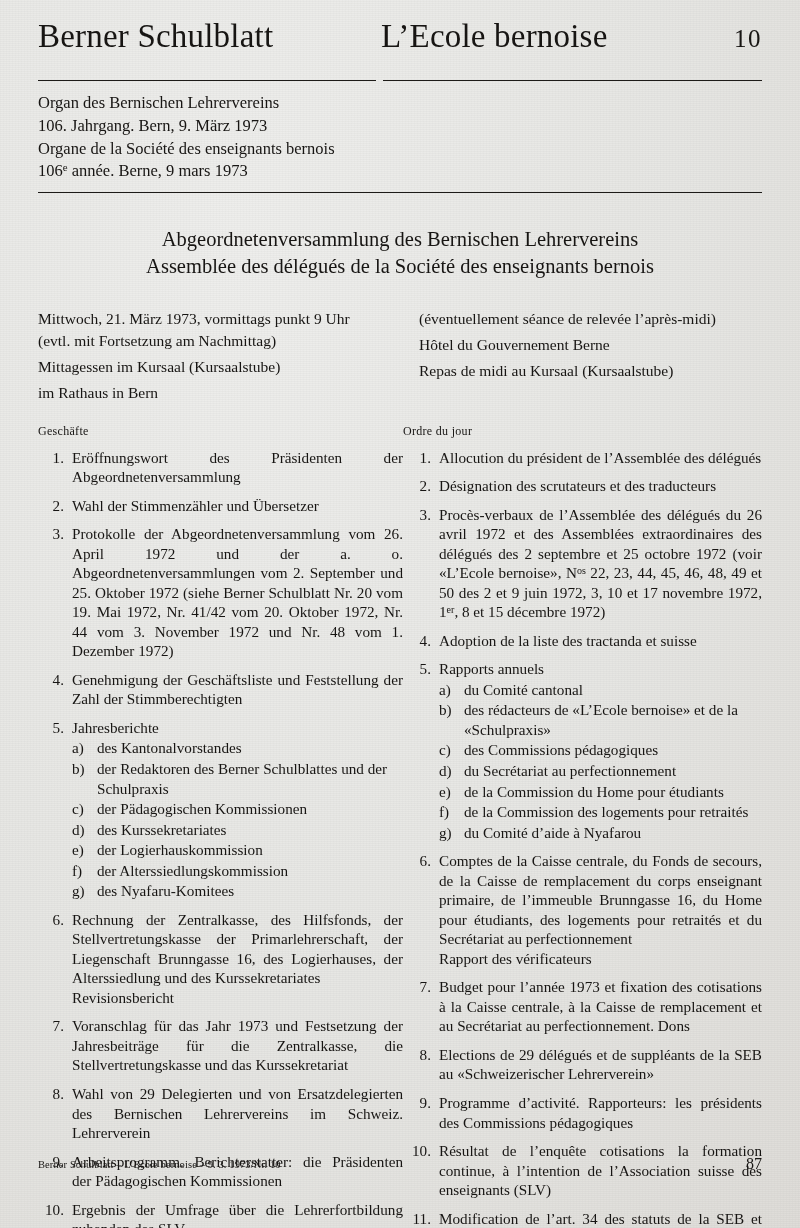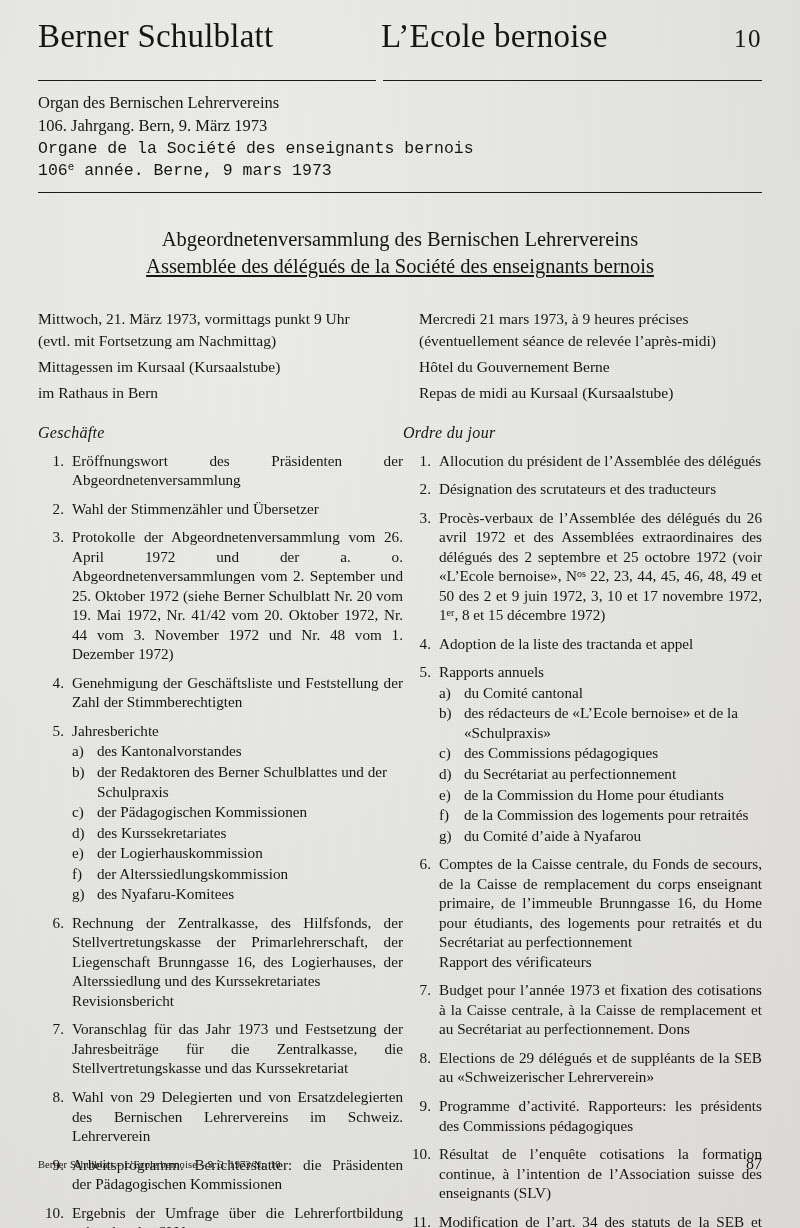--- a/index.html
+++ b/index.html
@@ -73,32 +73,32 @@
 
   
   .organ {
     display: flex;
     padding: 11px 0 9px 0;
     font-size: 16.5px;
     line-height: 1.38;
     flex-direction: column;
   }
   .organ-de { width: 352px; }
-  .organ-fr { flex: 1; font-family: Liberation Mono, monospace; }
+  .organ-fr { flex: 1; }
   .organ .l2 { display: block; }
 
   
   .headline {
     text-align: center;
     font-size: 20.5px;
     line-height: 1.33;
     padding: 33px 18px 0 18px;
   }
   .headline .h1 { display: block; }
-  .headline .h2 { display: block; text-decoration: underline; }
+  .headline .h2 { display: block; }
 
   
   .meta {
     display: flex;
     padding-top: 27px;
     font-size: 15.5px;
     line-height: 1.42;
     gap: 16px;
   }
   .meta-col { width: 365px; }
@@ -107,22 +107,21 @@
   .meta-line.sp { margin-top: 4px; }
 
   
   .agenda {
     display: flex;
     padding-top: 20px;
   }
   .col { width: 365px; }
   .col.right { flex: 1; width: auto; }
   .col-head {
-    font-style: italic;
-    font-size: 16px;
+    font-size: 12px;
     margin-bottom: 9px;
     letter-spacing: .3px;
   }
   ol.items {
     list-style: none;
     margin: 0;
     padding: 0;
     font-size: 15.2px;
     line-height: 1.285;
   }
@@ -211,21 +210,20 @@
     </div>
 
     <div class="meta">
       <div class="meta-col">
         <span class="meta-line">Mittwoch, 21. März 1973, vormittags punkt 9 Uhr</span>
         <span class="meta-line">(evtl. mit Fortsetzung am Nachmittag)</span>
         <span class="meta-line sp">Mittagessen im Kursaal (Kursaalstube)</span>
         <span class="meta-line sp">im Rathaus in Bern</span>
       </div>
       <div class="meta-col right">
-        <span class="meta-line">Mercredi 21 mars 1973, à 9 heures précises</span>
         <span class="meta-line">(éventuellement séance de relevée l’après-midi)</span>
         <span class="meta-line sp">Hôtel du Gouvernement  Berne</span>
         <span class="meta-line sp">Repas de midi au Kursaal (Kursaalstube)</span>
       </div>
     </div>
 
     <div class="agenda">
       <div class="col">
         <div class="col-head">Geschäfte</div>
         <ol class="items">
@@ -314,21 +312,21 @@
             <li>
               <span class="num">2.</span>
               <div class="body"><span>Désignation des scrutateurs et des traducteurs</span></div>
             </li>
             <li>
               <span class="num">3.</span>
               <div class="body"><span>Procès-verbaux de l’Assemblée des délégués du 26 avril 1972 et des Assemblées extraordinaires des délégués des 2 septembre et 25 octobre 1972 (voir «L’Ecole bernoise», N<sup>os</sup> 22, 23, 44, 45, 46, 48, 49 et 50 des 2 et 9 juin 1972, 3, 10 et 17 novembre 1972, 1<sup>er</sup>, 8 et 15 décembre 1972)</span></div>
             </li>
             <li>
               <span class="num">4.</span>
-              <div class="body"><span>Adoption de la liste des tractanda et appel</span></div>
+              <div class="body"><span>Adoption de la liste des tractanda et suisse</span></div>
             </li>
             <li>
               <span class="num">5.</span>
               <div class="body nj"><span>Rapports annuels</span><ul class="sub">
                   <li>
                     <span class="lbl">a)</span>
                     <span class="txt">du Comité cantonal</span>
                   </li>
                   <li>
                     <span class="lbl">b)</span>

